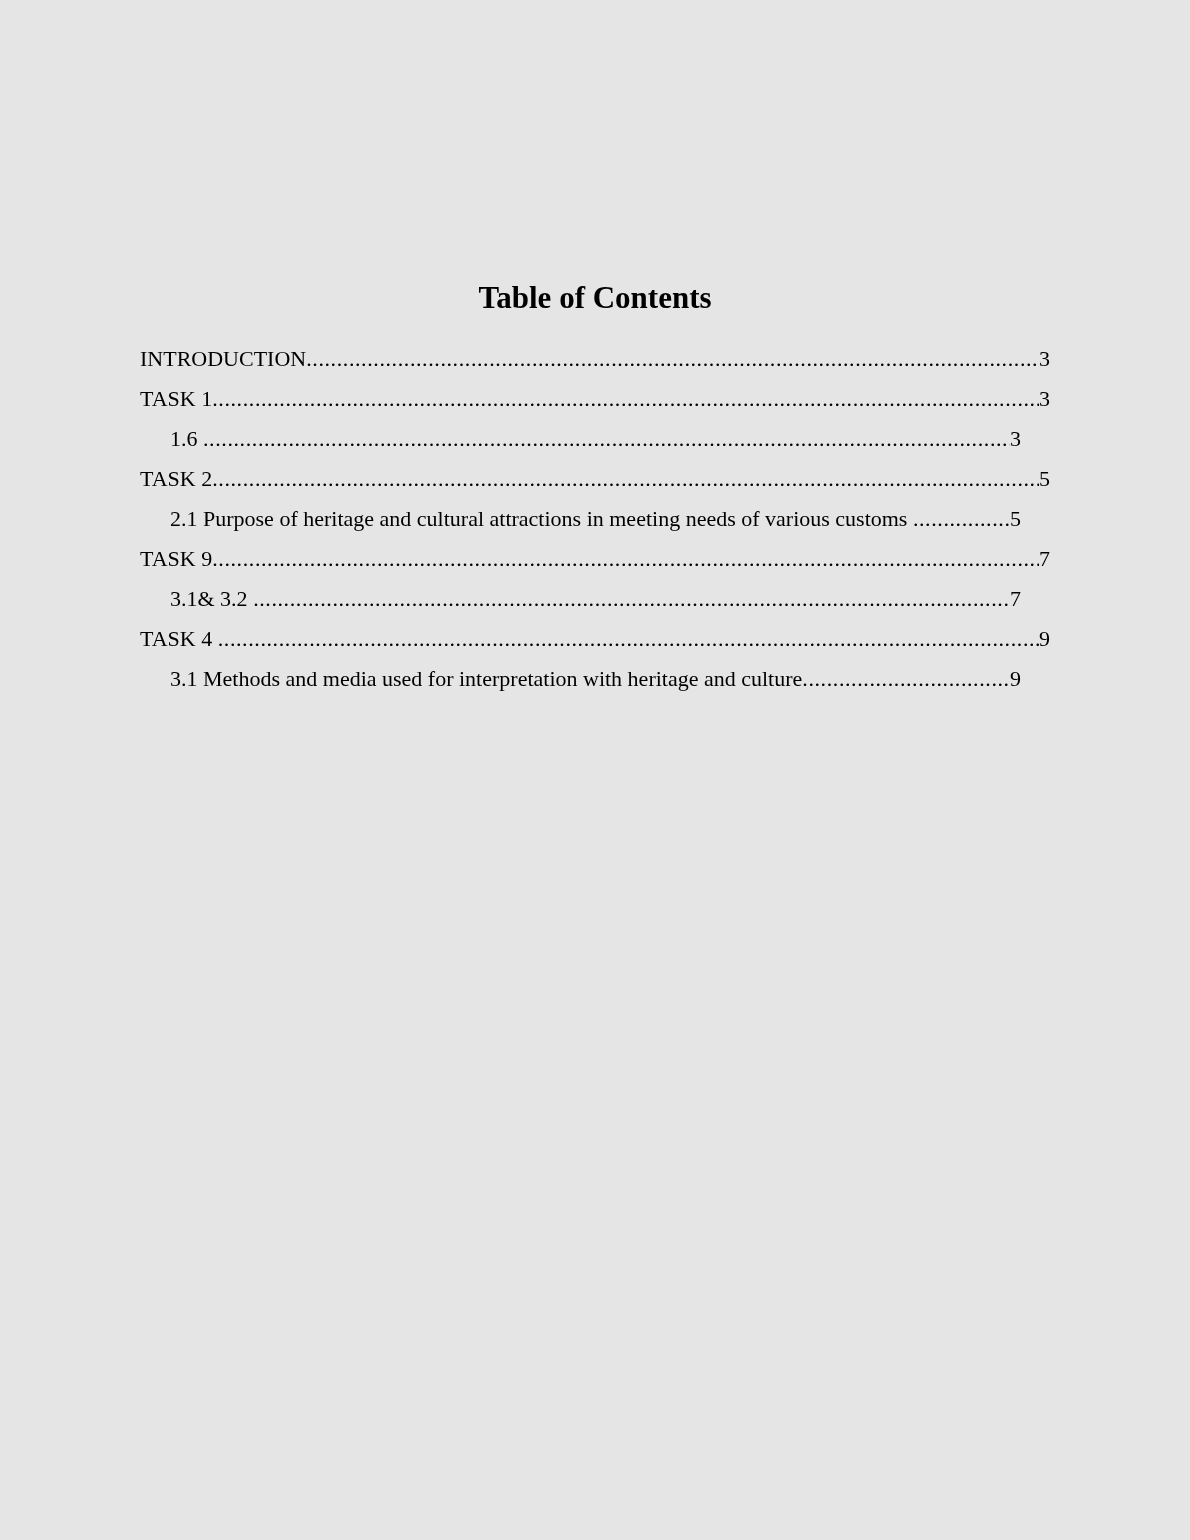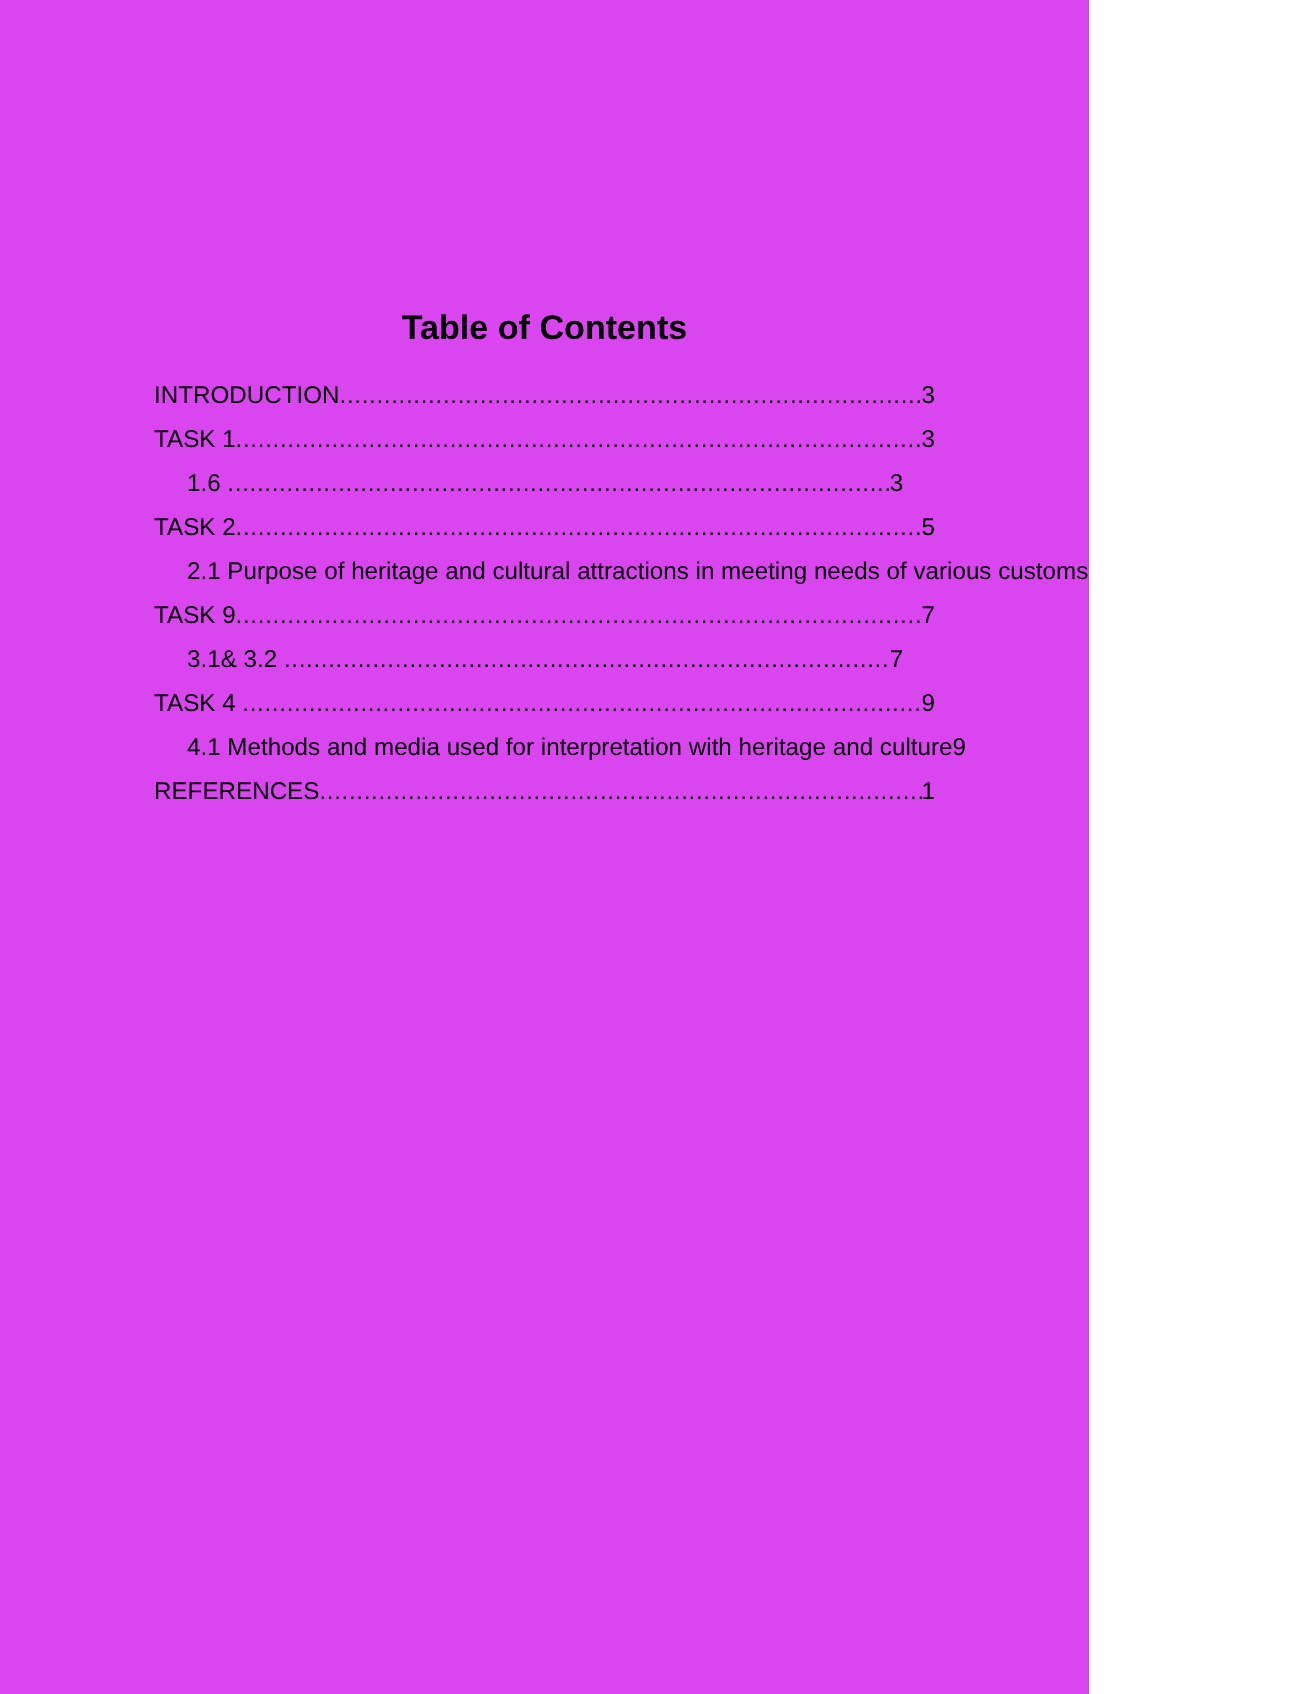--- a/index.html
+++ b/index.html
@@ -2,25 +2,25 @@
 <html><head>
 <meta charset="utf-8">
 <style>
   html, body {
     margin: 0;
     padding: 0;
     background: #ffffff;
   }
   .page {
     position: relative;
-    width: 990px;
+    width: 1190px;
     height: 1540px;
-    background: #d946ef;
+    background: #e5e5e5;
     color: #000000;
-    font-family: Liberation Sans, sans-serif;
+    font-family: Liberation Serif, serif;
     overflow: hidden;
     box-sizing: border-box;
   }
   .doc-title {
     margin: 0;
     padding-top: 281px;
     text-align: center;
     font-size: 31px;
     font-weight: bold;
     line-height: 34px;
@@ -107,25 +107,20 @@
     <span class="toc-page">7</span>
   </div>
 
   <div class="toc-row">
     <span class="toc-label">TASK 4 </span>
     <span class="dots"></span>
     <span class="toc-page">9</span>
   </div>
 
   <div class="toc-row sub">
-    <span class="toc-label">4.1 Methods and media used for interpretation with heritage and culture</span>
+    <span class="toc-label">3.1 Methods and media used for interpretation with heritage and culture</span>
     <span class="dots"></span>
     <span class="toc-page">9</span>
   </div>
 
 
-  <div class="toc-row">
-    <span class="toc-label">REFERENCES</span>
-    <span class="dots"></span>
-    <span class="toc-page">1</span>
-  </div>
 </div>
 </div>
 
 </body></html>

